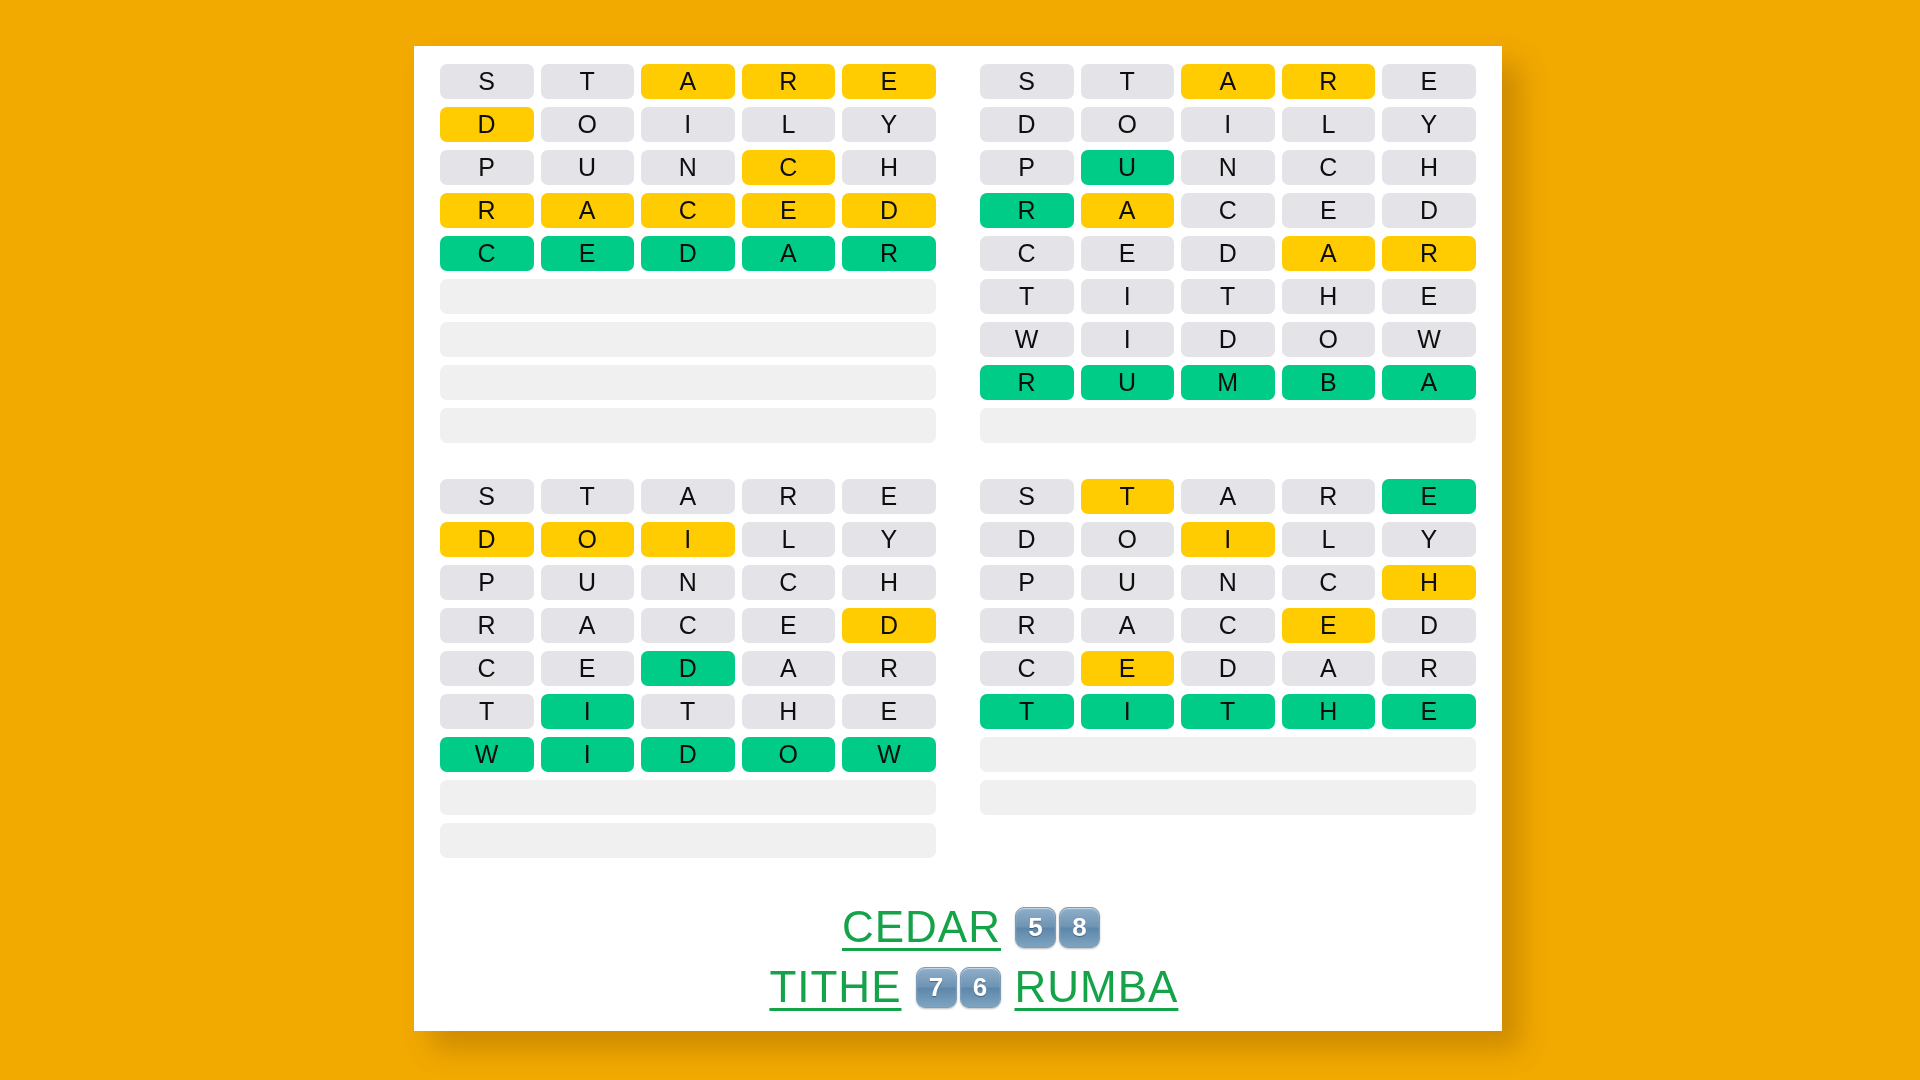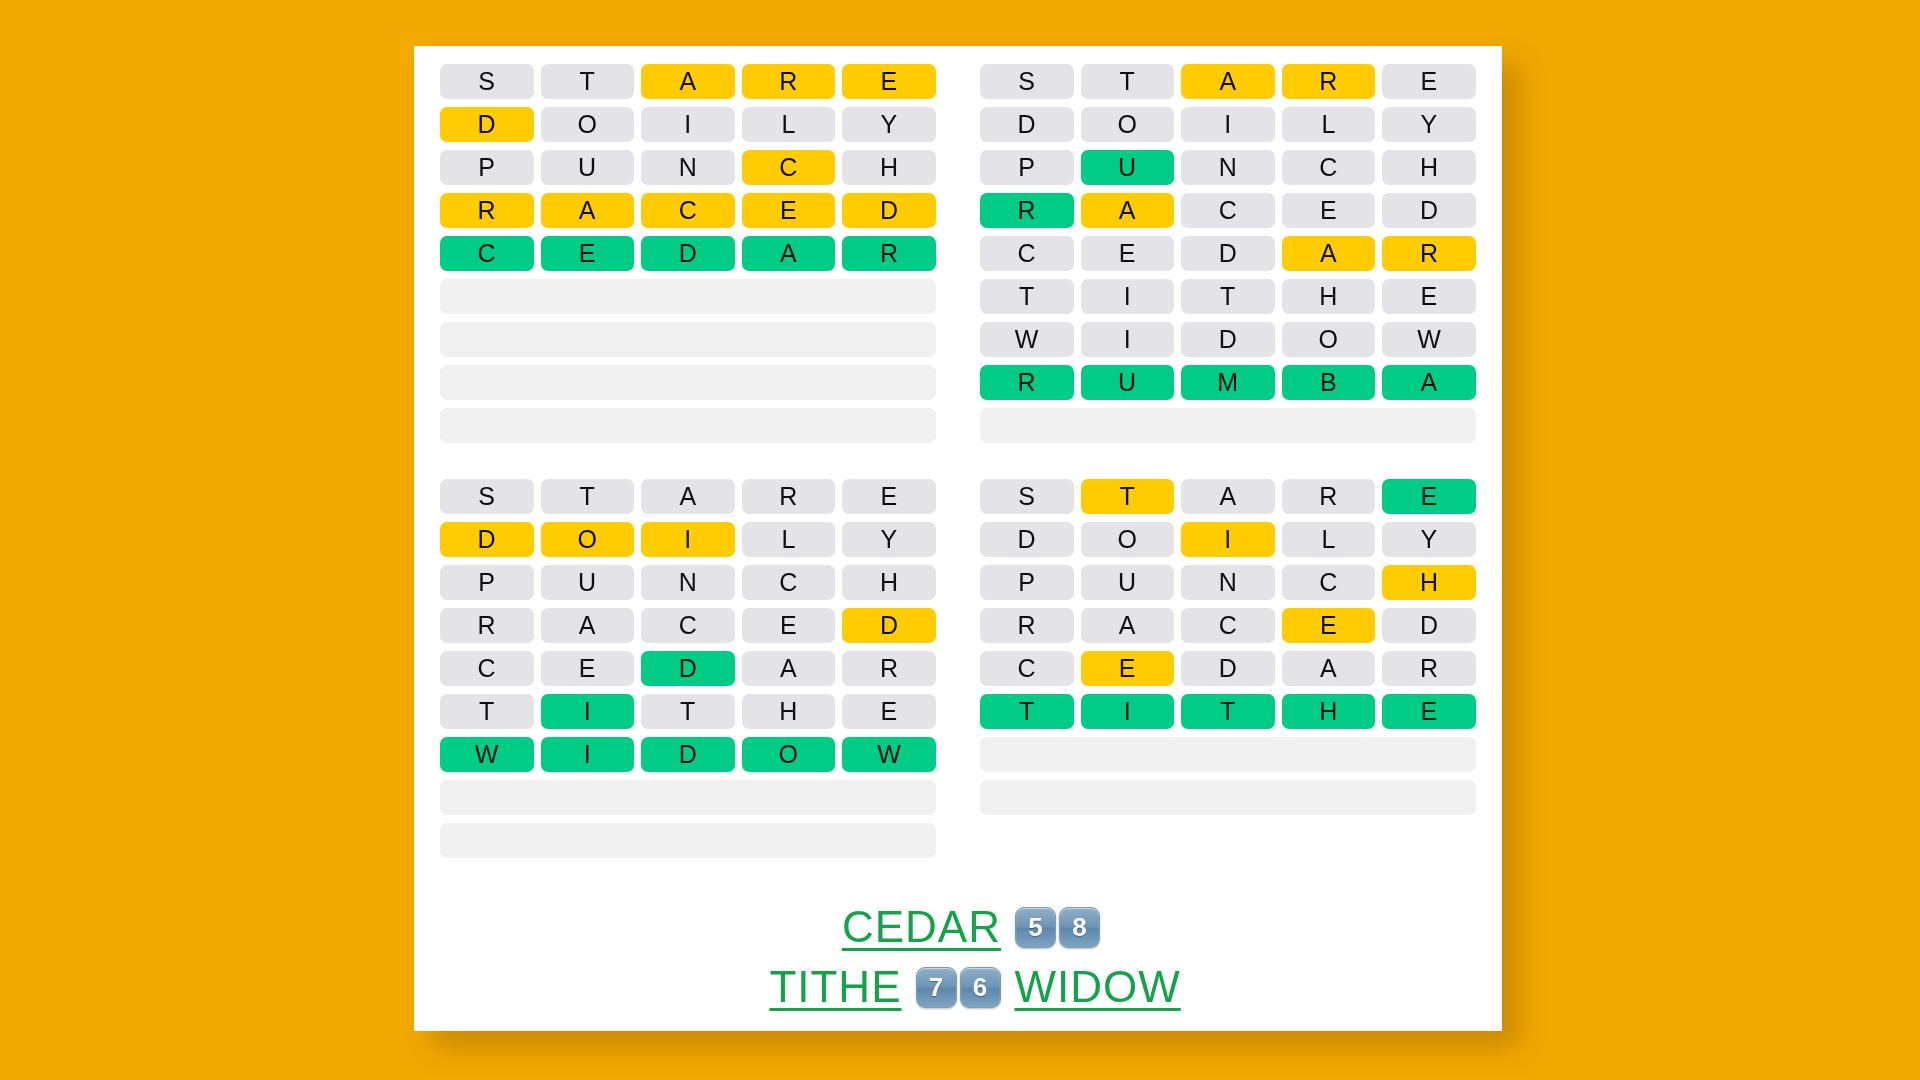--- a/index.html
+++ b/index.html
@@ -334,18 +334,18 @@
             <span class="badge">5</span>
             <span class="badge">8</span>
           </span>
         </div>
         <div class="frow">
           <span class="answer left">TITHE</span>
           <span class="badges">
             <span class="badge">7</span>
             <span class="badge">6</span>
           </span>
-          <span class="answer right">WIDOW</span>
+          <span class="answer right">RUMBA</span>
         </div>
       </div>
 
   </div>
 </div>
 
 </body></html>

